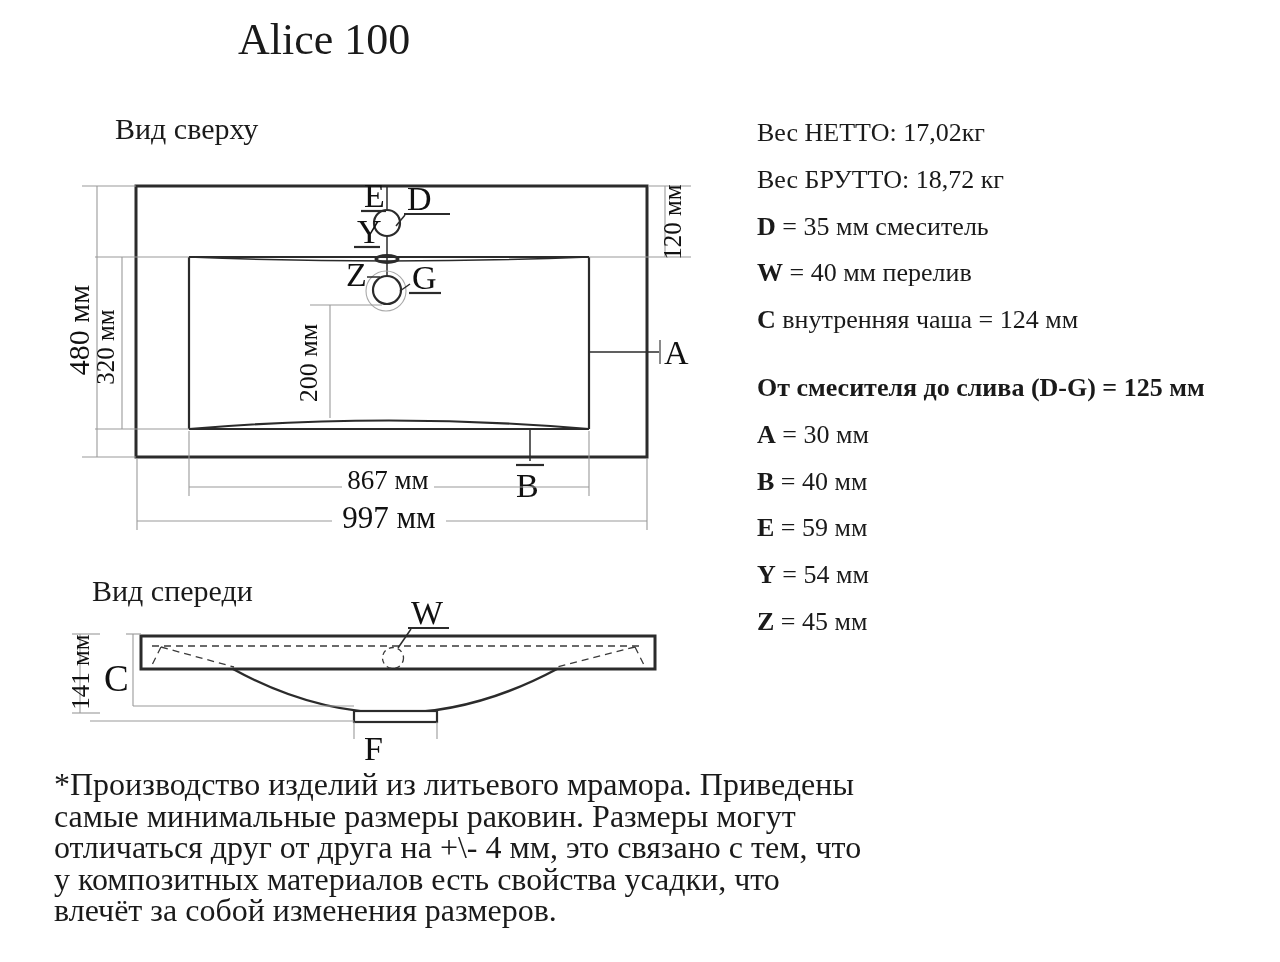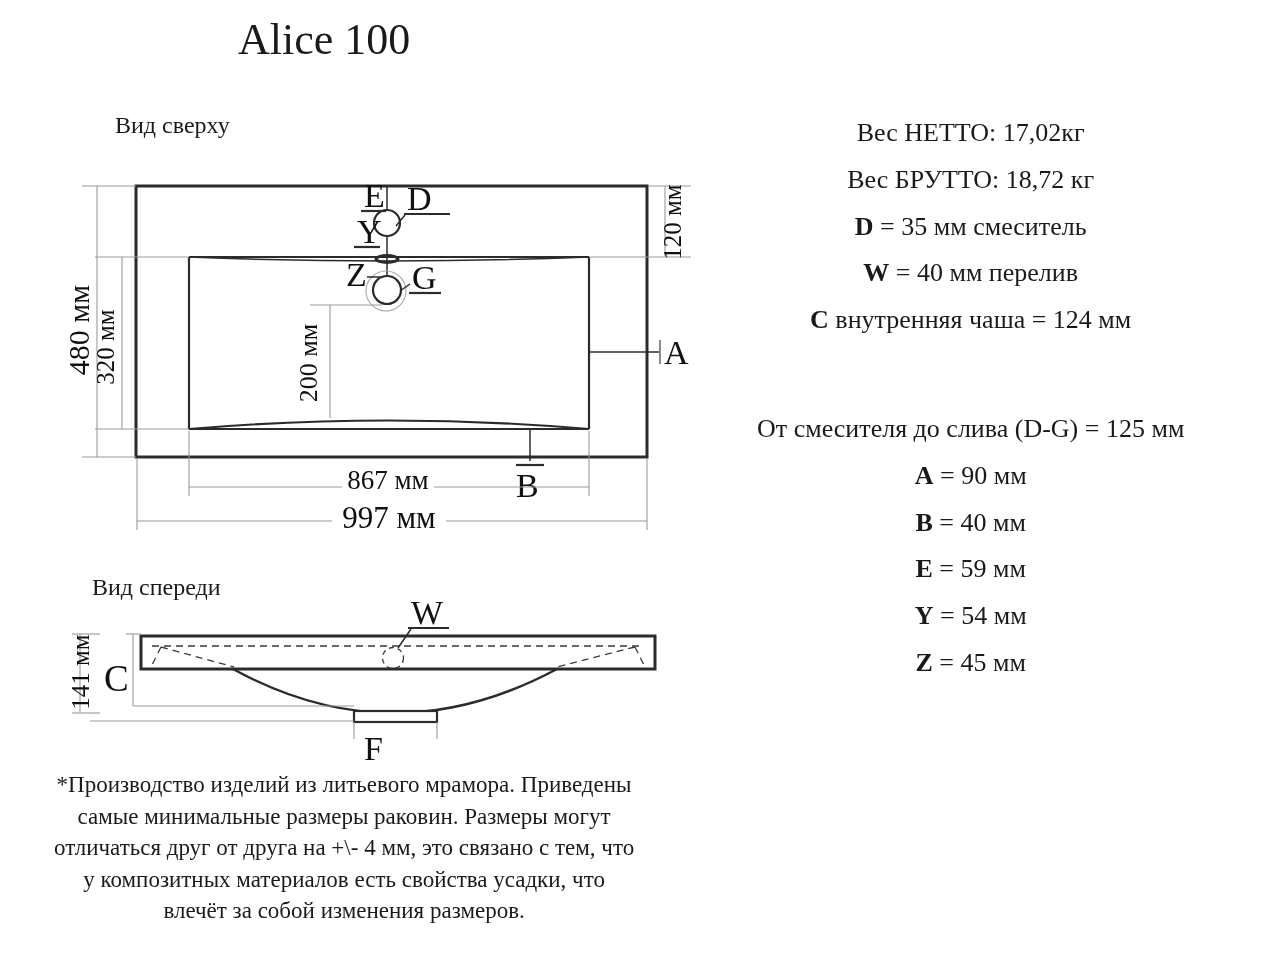--- a/index.html
+++ b/index.html
@@ -1,19 +1,19 @@
 <!DOCTYPE html>
 <html><head>
 <meta charset="utf-8">
 <style>
   html,body{margin:0;padding:0;background:#fff;}
   #page{position:relative;width:1280px;height:962px;background:#ffffff;overflow:hidden;
-        font-family:"Liberation Serif",serif;color:#1a1a1a;text-align:center;}
+        font-family:"Liberation Serif",serif;color:#1a1a1a;}
   #title{position:absolute;left:238px;top:16px;font-size:44px;line-height:1.1;white-space:nowrap;}
-  .view-heading{position:absolute;font-size:24px;white-space:nowrap;}
+  .view-heading{position:absolute;font-size:30px;white-space:nowrap;}
   #heading-top{left:115px;top:112px;}
   #heading-front{left:92px;top:574px;}
   #drawing{position:absolute;left:0;top:0;}
   
   .thick{fill:none;stroke:#2b2b2b;stroke-width:3px;}
   .med{stroke:#2b2b2b;stroke-width:2.2px;fill:none;}
   .medf{stroke:#2b2b2b;stroke-width:2.2px;fill:#ffffff;}
   .thin{stroke:#2b2b2b;stroke-width:1.5px;fill:none;}
   .helper{stroke:#9a9a9a;stroke-width:1.1px;fill:none;}
   .dash{stroke:#3a3a3a;stroke-width:1.3px;fill:none;stroke-dasharray:7 5;}
@@ -23,24 +23,24 @@
   .lbl{font-size:34px;}
   .lblC{font-size:37px;}
   .d25{font-size:25px;}
   .d26{font-size:26px;}
   .d27{font-size:27px;}
   .d30{font-size:30px;}
   .d31{font-size:31px;}
   
   #specs{position:absolute;left:757px;top:110px;font-size:26px;line-height:46.8px;white-space:nowrap;}
   #specs .line{height:46.8px;}
-  #specs .gap{margin-top:62px;}
+  #specs .gap{margin-top:21px;font-weight:bold;}
   #specs .b{font-weight:bold;}
   
-  #footnote{position:absolute;left:54px;top:769px;font-size:23px;line-height:31.6px;white-space:nowrap;}
+  #footnote{position:absolute;left:54px;top:769px;font-size:32px;line-height:31.6px;white-space:nowrap;}
 </style>
 </head>
 <body>
 
 <div id="page">
 
   <div id="title">Alice 100</div>
   <div id="heading-top" class="view-heading">Вид сверху</div>
   <div id="heading-front" class="view-heading">Вид спереди</div>
 
@@ -144,21 +144,21 @@
     <text x="364" y="760" class="lbl">F</text>
   </svg>
 
   <div id="specs">
     <div class="line"><span class="b"></span><span>Вес НЕТТО: 17,02кг</span></div>
     <div class="line"><span class="b"></span><span>Вес БРУТТО: 18,72 кг</span></div>
     <div class="line"><span class="b">D</span><span> = 35 мм смеситель</span></div>
     <div class="line"><span class="b">W</span><span> = 40 мм перелив</span></div>
     <div class="line"><span class="b">C</span><span> внутренняя чаша = 124 мм</span></div>
     <div class="line gap"><span class="b"></span><span>От смесителя до слива (D-G) = 125 мм</span></div>
-    <div class="line"><span class="b">A</span><span> = 90 мм</span></div>
+    <div class="line"><span class="b">A</span><span> = 30 мм</span></div>
     <div class="line"><span class="b">B</span><span> = 40 мм</span></div>
     <div class="line"><span class="b">E</span><span> = 59 мм</span></div>
     <div class="line"><span class="b">Y</span><span> = 54 мм</span></div>
     <div class="line"><span class="b">Z</span><span> = 45 мм</span></div>
   </div>
 
   <div id="footnote">
     <div>*Производство изделий из литьевого мрамора. Приведены</div>
     <div>самые минимальные размеры раковин. Размеры могут</div>
     <div>отличаться друг от друга на +\- 4 мм, это связано с тем, что</div>

